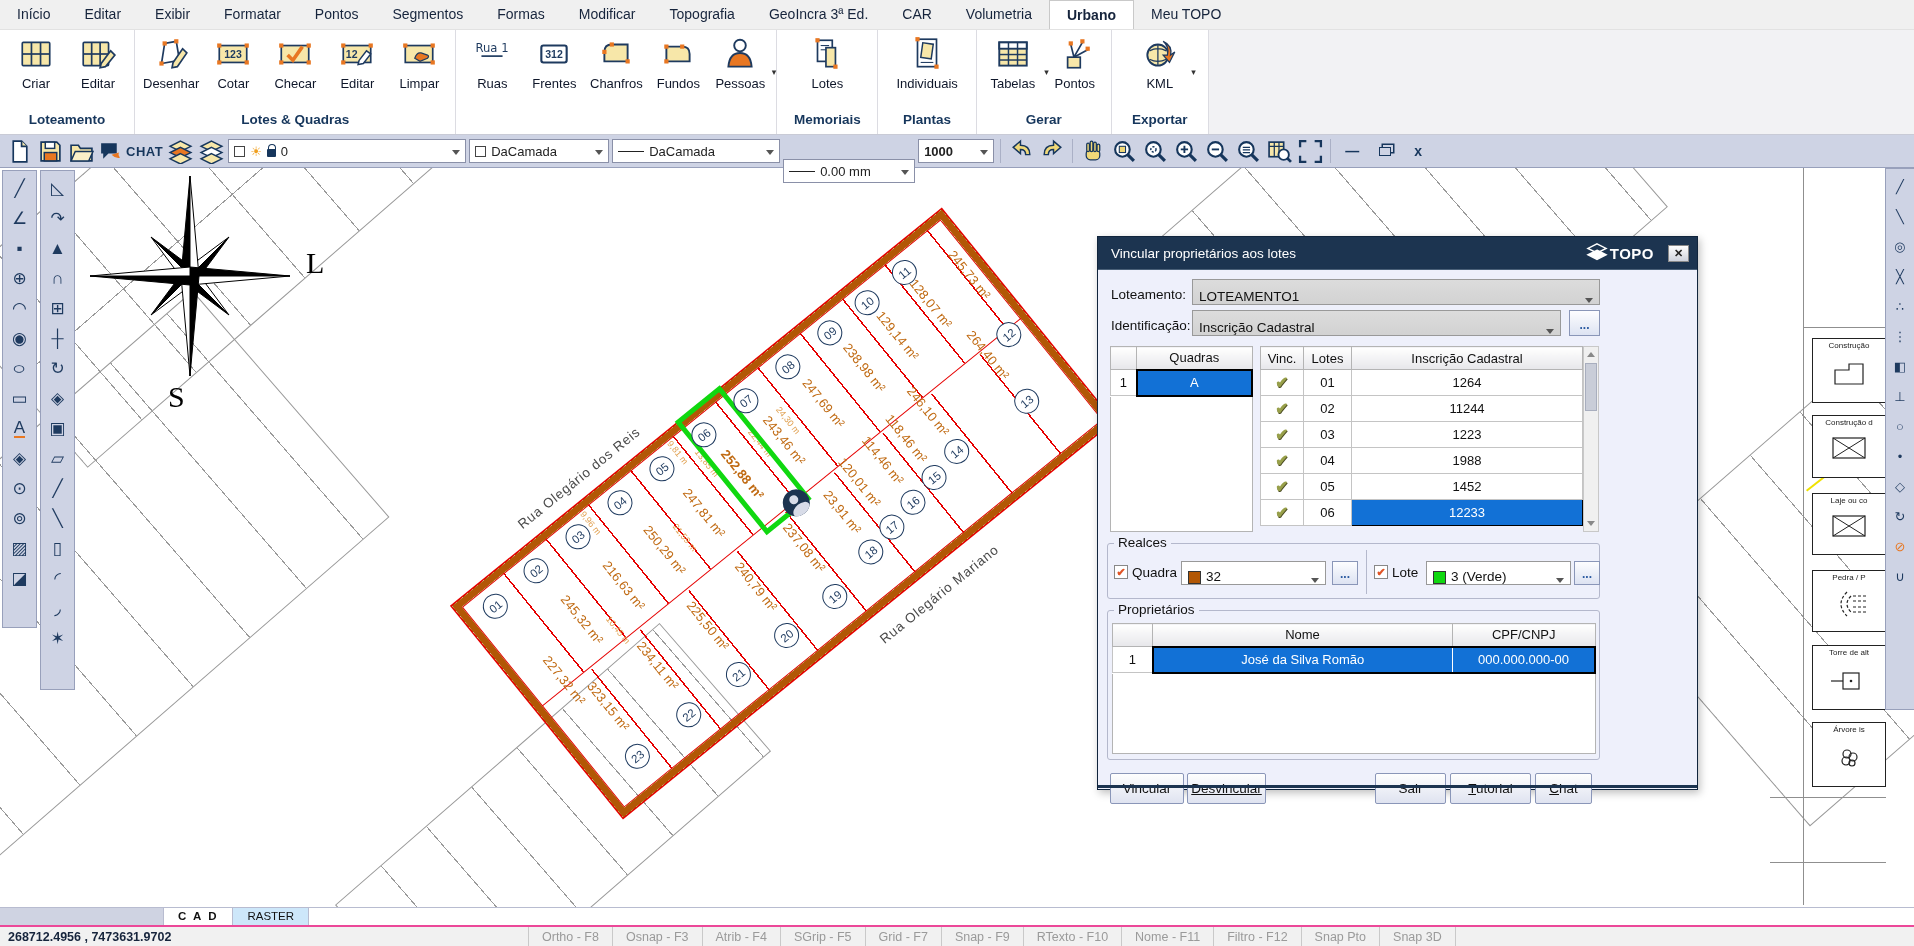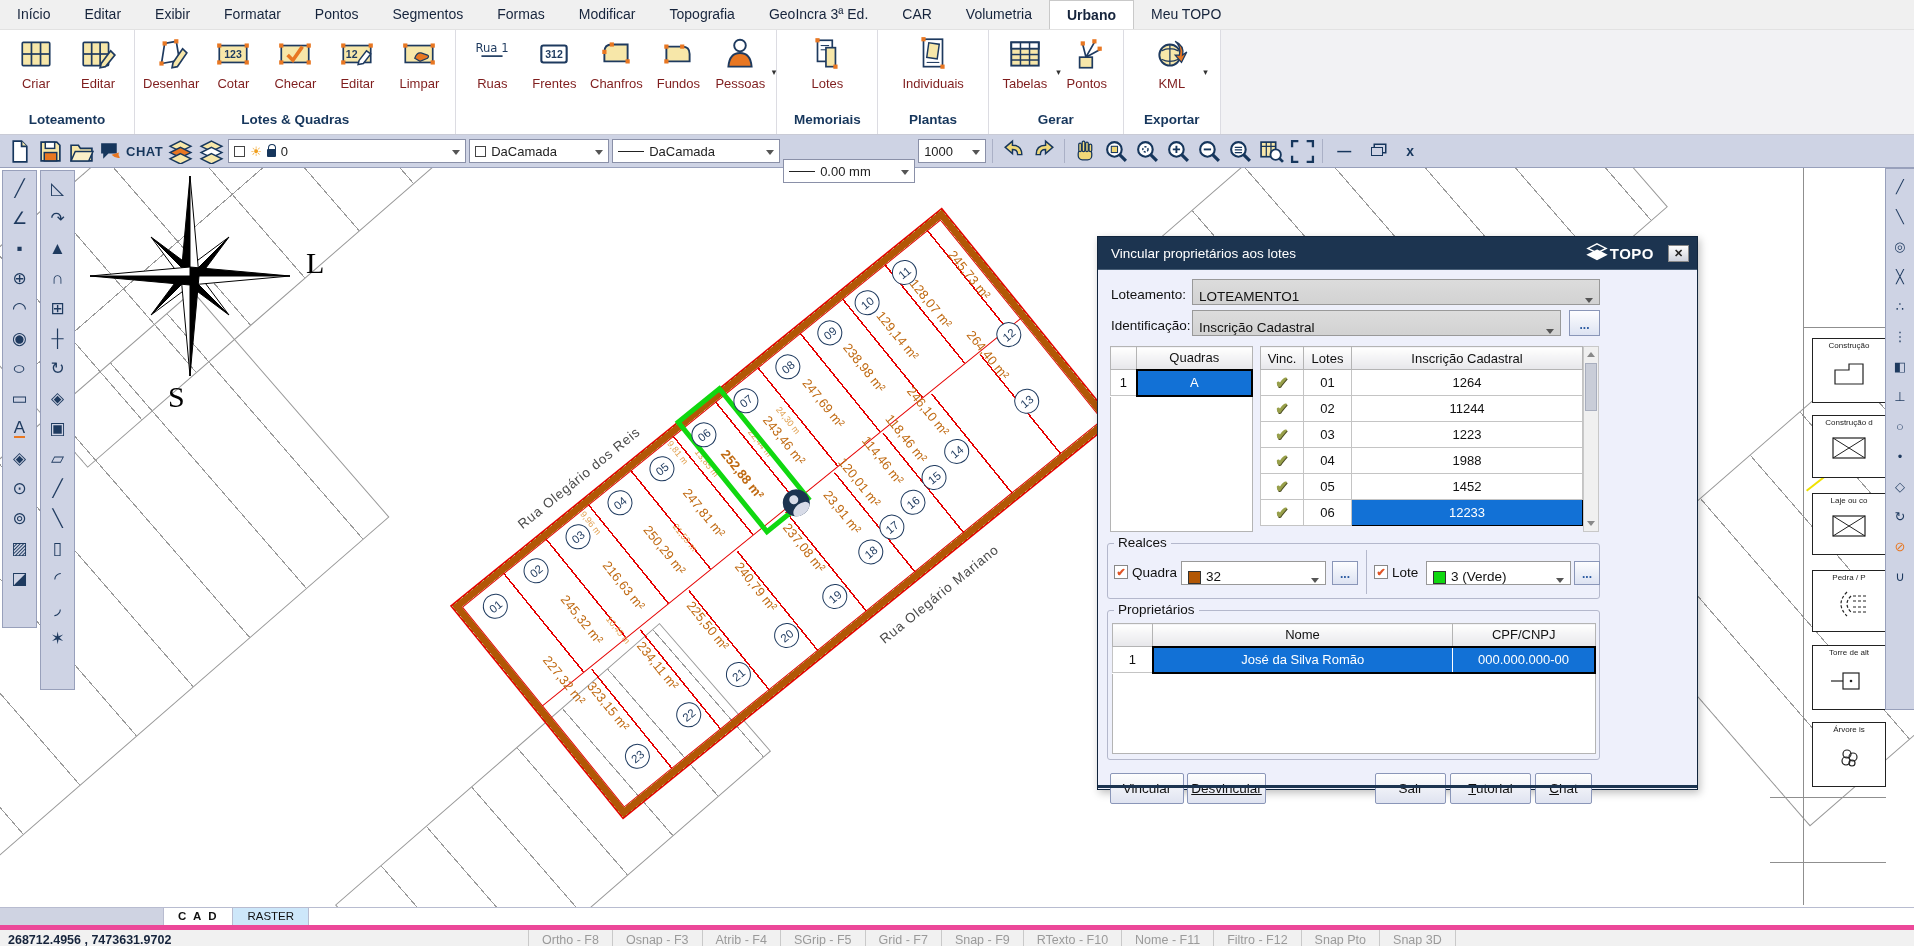--- a/index.html
+++ b/index.html
@@ -9,21 +9,21 @@
 
 .menubar { position:absolute; top:0; left:0; right:0; height:30px; background:#f0f0f0; display:flex; align-items:stretch; border-bottom:1px solid #e2e2e2; z-index:60; }
 .mtab { padding:6px 17px 0 17px; font-size:14px; color:#16243c; cursor:default; }
 .mtab.active { background:#fff; font-weight:bold; border:1px solid #c9c9c9; border-bottom:none; }
 
 
 .ribbon { position:absolute; top:30px; left:0; right:0; height:105px; background:#fff; border-bottom:1px solid #c9cbd6; display:flex; z-index:59; }
 .ribbon-fill { flex:1; background:#f2f2f4; }
 .rgroup { display:flex; flex-direction:column; border-right:1px solid #dcdce2; padding:0 5px; background:#fff; }
 .rbuttons { flex:1; display:flex; align-items:flex-start; padding-top:4px; }
-.rbtn { min-width:62px; text-align:center; font-size:13px; color:#7f1d1d; padding:0 3px; position:relative; }
+.rbtn { min-width:62px; text-align:center; font-size:13px; color:#0f172a; padding:0 3px; position:relative; }
 .rbtn .ric { width:38px; height:38px; margin:1px auto 3px auto; display:block; }
 .rbtn.has-dd::after { content:"▾"; position:absolute; right:-5px; bottom:14px; font-size:9px; color:#333; }
 .rgroup-label { text-align:center; font-size:13.5px; font-weight:bold; color:#16365c; padding:3px 4px 7px 4px; white-space:nowrap; }
 
 
 .toolbar { position:absolute; top:135px; left:0; right:0; height:33px; background:#ced3e4; border-bottom:1px solid #98a0bb; display:flex; align-items:center; gap:3px; padding:0 5px; z-index:58; }
 .ti { width:28px; height:28px; display:flex; align-items:center; justify-content:center; }
 .ti svg { width:25px; height:25px; }
 .tsep { width:1px; height:24px; background:#aab0c6; margin:0 3px; }
 .tcombo { height:24px; background:#fff; border:1px solid #8a90a8; display:flex; align-items:center; font-size:13px; padding:0 5px; gap:5px; color:#222; }
@@ -100,21 +100,21 @@
 .dbtn { position:absolute; height:31px; background:linear-gradient(#fefefe,#dfe3f0); border:1px solid #8a96b8; border-radius:2px; font-size:13.5px; color:#111; display:block; text-align:center; line-height:29px; font-family:"Liberation Sans",sans-serif; }
 .dbtn.ul::first-letter { text-decoration:underline; }
 .dfoot { position:absolute; left:0; right:0; bottom:0; height:3px; background:#1c3450; }
 
 
 .doctabs { position:absolute; bottom:21px; left:0; right:0; height:18px; background:#fff; border-top:1px solid #b8bcd0; display:flex; font-size:11.5px; z-index:60; }
 .doctab-spacer { width:163px; background:#cfd3e2; }
 .doctab { padding:2px 14px; border-right:1px solid #b8bcd0; color:#111; }
 .doctab.cad { background:#fff; font-weight:bold; letter-spacing:2px; border-left:1px solid #b8bcd0; }
 .doctab.raster { background:#cde7fa; }
-.statusbar { position:absolute; bottom:0; left:0; right:0; height:21px; background:#f1f1f1; border-top:5px solid #ec4899; display:flex; align-items:stretch; font-size:12.5px; z-index:60; }
+.statusbar { position:absolute; bottom:0; left:0; right:0; height:21px; background:#f1f1f1; border-top:2px solid #ec4899; display:flex; align-items:stretch; font-size:12.5px; z-index:60; }
 .coords { width:528px; padding:3px 0 0 8px; font-weight:bold; color:#16243c; }
 .toggle { padding:3px 13px 0 13px; border-left:1px solid #c9c9c9; color:#9a9a9a; }
 .toggle:last-child { border-right:1px solid #c9c9c9; }
 </style>
 </head>
 <body>
 
 <div class="menubar">
   <div class="mtab">Início</div>
   <div class="mtab">Editar</div>
@@ -296,21 +296,21 @@
             </g>
           </svg>
         <span>Lotes</span>
       </div>
     </div>
     <div class="rgroup-label">Memoriais</div>
   </div>
 
   <div class="rgroup">
     <div class="rbuttons" style="justify-content:center;">
-      <div class="rbtn" style="margin:0 16px;">
+      <div class="rbtn" style="margin:0 10px;">
         <svg class="ric" viewBox="0 0 36 36">
             <rect x="9" y="4" width="18" height="26" fill="#fff" stroke="#1e3a5f" stroke-width="1.6"></rect>
             <rect x="13" y="8" width="10" height="14" fill="#f7e7a9" stroke="#1e3a5f" stroke-width="1.4" transform="rotate(8 18 15)"></rect>
             <line x1="12" y1="26" x2="24" y2="26" stroke="#1e3a5f"></line>
             <g fill="#e87722">
               <rect x="7" y="2" width="4" height="4"></rect>
               <rect x="25" y="28" width="4" height="4"></rect>
             </g>
           </svg>
         <span>Individuais</span>
@@ -425,21 +425,21 @@
   <div class="tcombo" style="width:168px;">
     <span class="lineglyph"></span>
     <span>DaCamada</span>
     <span class="chev"></span>
   </div>
   <div class="tcombo" style="width:132px;margin-top:40px;">
     <span class="lineglyph"></span>
     <span>0.00 mm</span>
     <span class="chev"></span>
   </div>
-  <div class="tcombo" style="width:68px;">
+  <div class="tcombo" style="width:76px;font-weight:bold;">
     <span>1000</span>
     <span class="chev"></span>
   </div>
   <div class="tsep"></div>
   <div class="ti">
       <svg viewBox="0 0 24 24">
         <path d="M20,15 Q20,6 11,6 L11,2 4,8 11,14 11,10 Q16,10 16,15z" fill="#f0d878" stroke="#16365c" stroke-width="1.4"></path>
       </svg>
     </div>
   <div class="ti">

